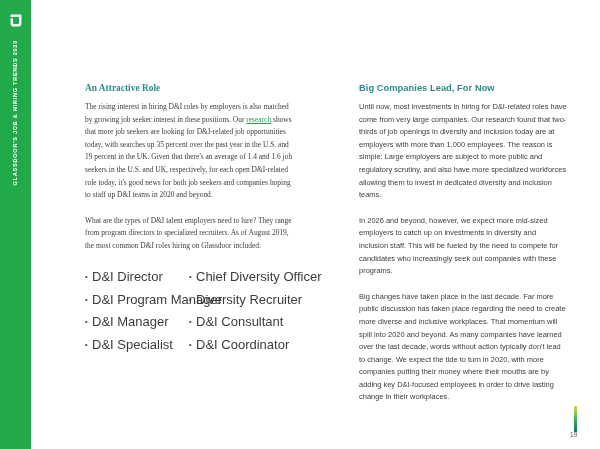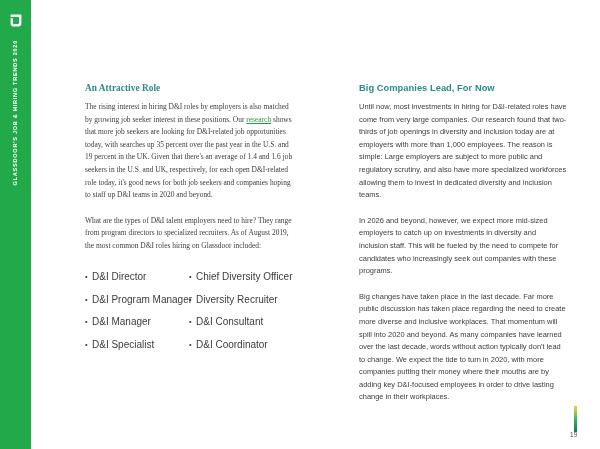--- a/index.html
+++ b/index.html
@@ -105,21 +105,21 @@
     top: 272px;
     width: 232px;
     display: grid;
     grid-template-columns: 104px 128px;
     grid-auto-rows: 22.6px;
     align-items: start;
   }
   .bullet-item {
     display: flex;
     align-items: flex-start;
-    font-size: 10px;
+    font-size: 13px;
     line-height: 10px;
     color: #3c3c3c;
     white-space: nowrap;
   }
   .bullet-dot {
     display: inline-block;
     width: 7px;
     flex: 0 0 7px;
     color: #3c3c3c;
     font-size: 7.45px;

